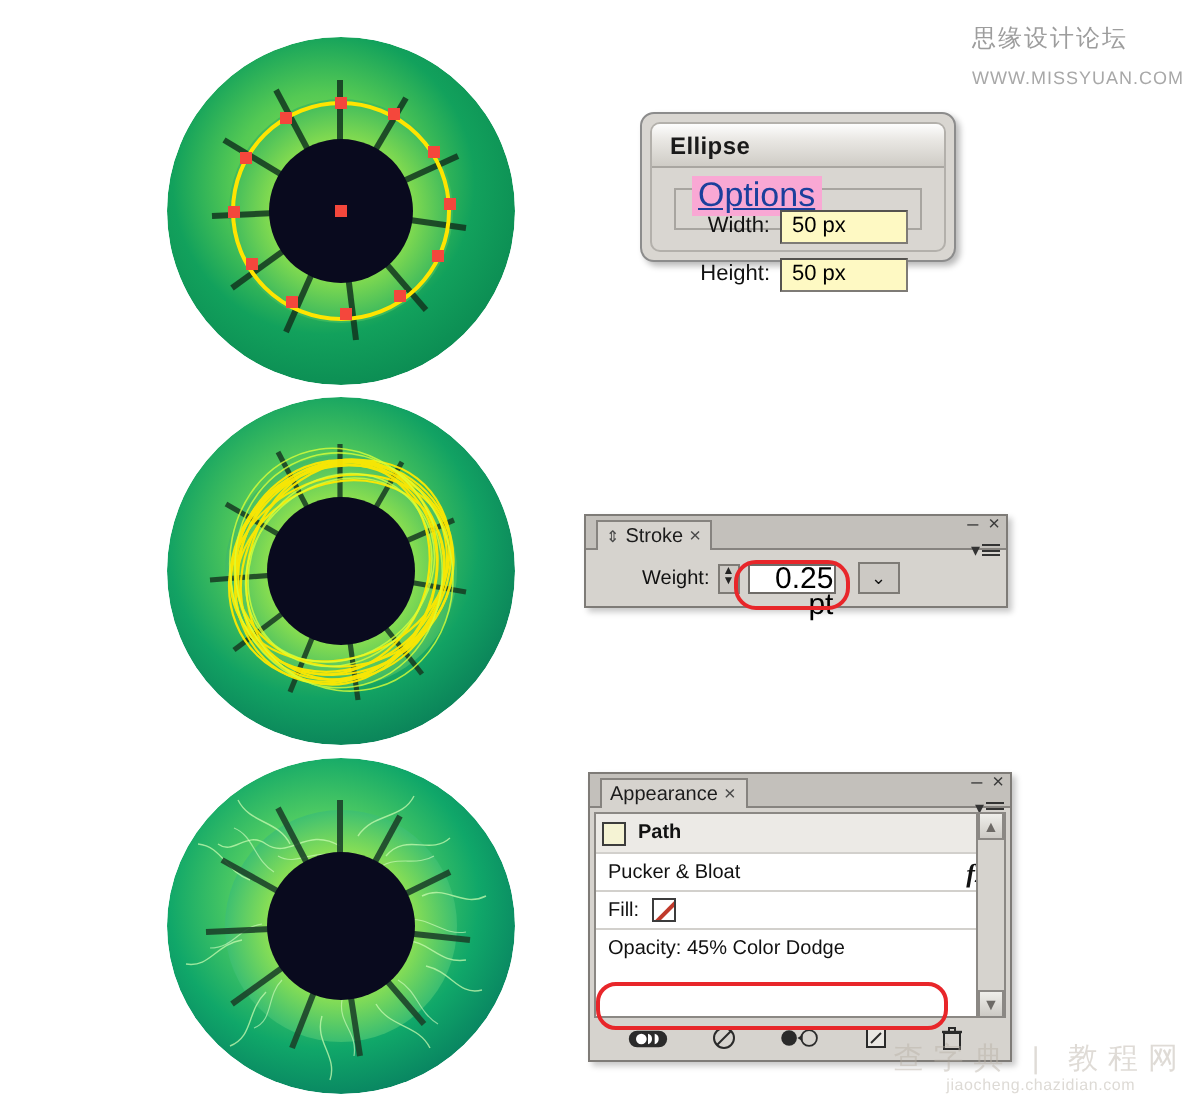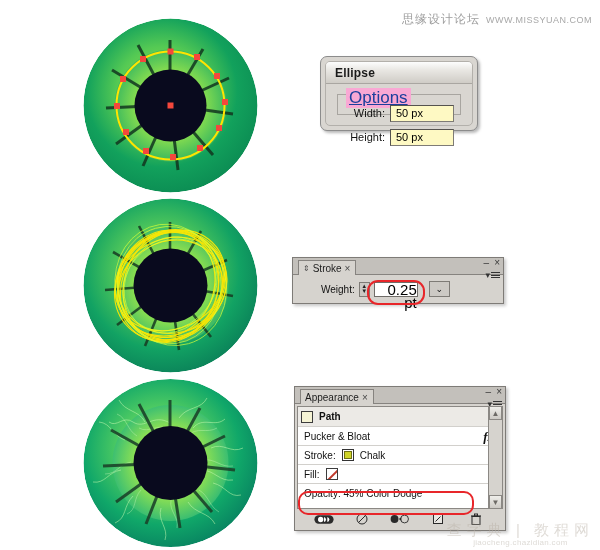--- a/index.html
+++ b/index.html
@@ -21,20 +21,21 @@
   .wm-top {
     position: absolute;
     top: 11px;
     right: 8px;
     display: flex;
     align-items: baseline;
     gap: 6px;
     color: #9a9a9a;
     white-space: nowrap;
     user-select: none;
+    flex-direction: column;
   }
   .wm-top .cn { font-size: 12px; letter-spacing: 1px; color:#9d9d9d; }
   .wm-top .url { font-size: 9px; letter-spacing: 0.5px; color:#a8a8a8; }
 
   .wm-bottom {
     position: absolute;
     bottom: 2px;
     right: 6px;
     text-align: center;
     user-select: none;
@@ -644,27 +645,20 @@
     <div class="app-row head">
       <span class="swatch path-sw"></span>
       <span class="lbl">Path</span>
     </div>
 
     <div class="app-row">
       <span class="lbl">Pucker &amp; Bloat</span>
       <span class="fx-mark">fx</span>
     </div>
 
-    <div class="app-row">
-      <span class="lbl">Stroke:</span>
-      <span class="swatch stroke-sw">
-          <i></i>
-        </span>
-      <span class="lbl">Chalk</span>
-    </div>
 
     <div class="app-row">
       <span class="lbl">Fill:</span>
       <span class="swatch none-sw"></span>
     </div>
 
     <div class="app-row opacity-row">
       <span class="lbl">Opacity: 45% Color Dodge</span>
     </div>
   </div>

